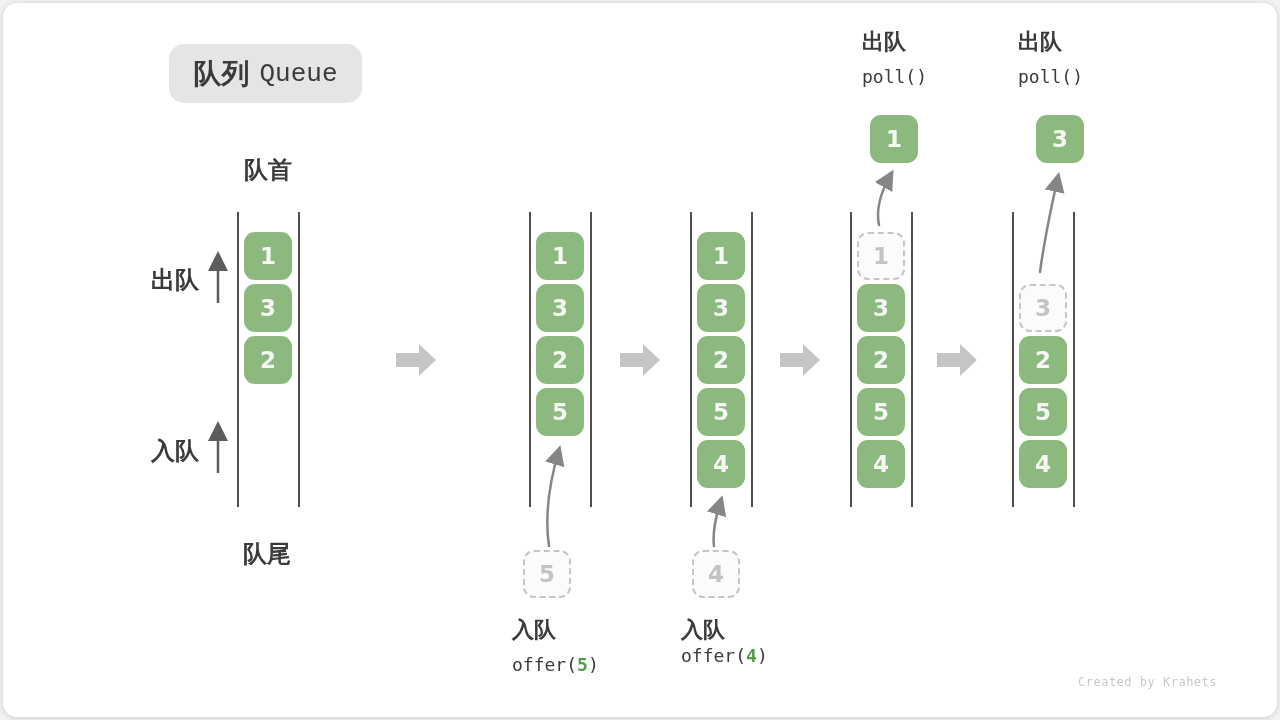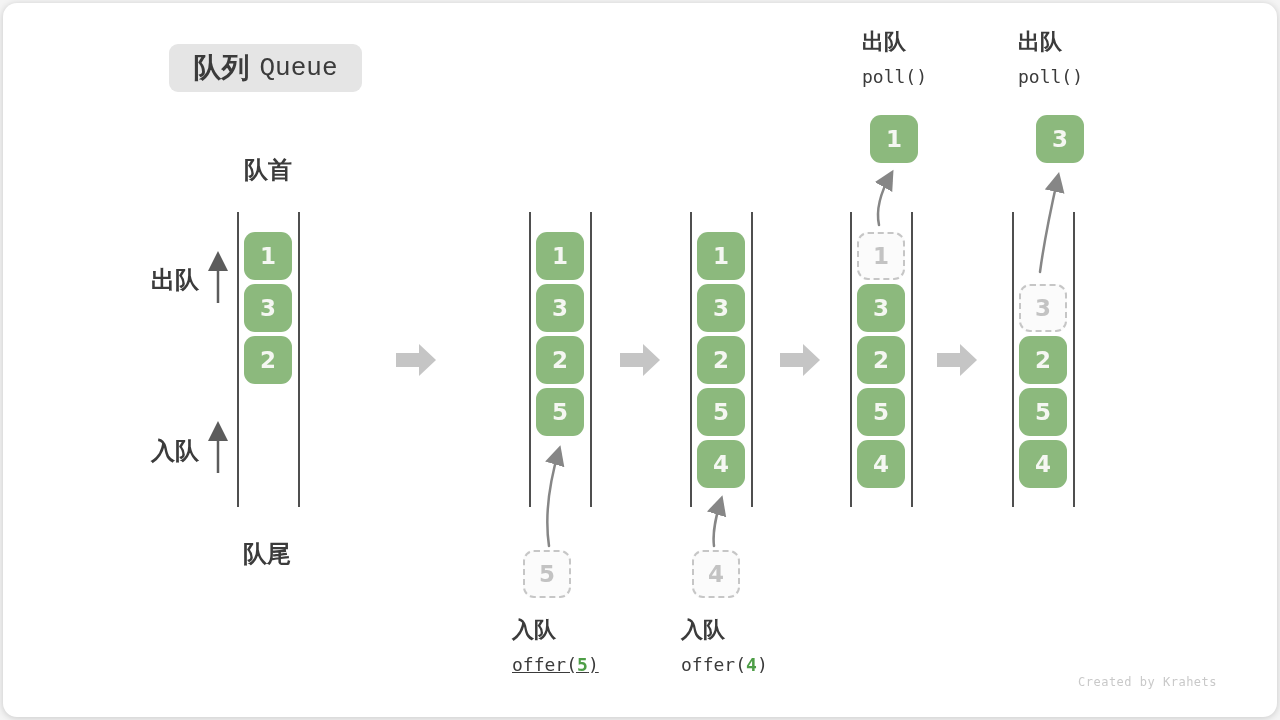--- a/index.html
+++ b/index.html
@@ -1,22 +1,22 @@
 <!DOCTYPE html>
 <html style="--box-green: #8cb97d; --box-text: #f5f7f2; --ghost-border: #c6c6c6; --ghost-text: #c3c3c3; --wall: #4f4f4f; --text-dark: #3b3b3b; --code-green: #4e9e47; --badge-bg: #e5e5e5; --credit: #c9c9c9;"><head>
 <meta charset="utf-8">
 <style>
   * { margin: 0; padding: 0; box-sizing: border-box; }
   html,body { width: 1280px; height: 720px; background: #f4f4f4; font-family: "Liberation Sans", sans-serif; }
   #stage { position: absolute; left: 0; top: 0; width: 1280px; height: 720px; }
   #card { position: absolute; left: 3px; top: 3px; right: 3px; bottom: 3px;
           background: #ffffff; border-radius: 14px; box-shadow: 0 1px 7px rgba(0,0,0,0.18); }
   .abs { position: absolute; }
-  #badge { left: 169px; top: 44px; width: 193px; height: 48px; background: var(--badge-bg);
-           border-radius: 9px; display: flex; align-items: center; justify-content: center; gap: 10px; }
+  #badge { left: 169px; top: 44px; width: 193px; height: 59px; background: var(--badge-bg);
+           border-radius: 15px; display: flex; align-items: center; justify-content: center; gap: 10px; }
   #badge .zh { font-size: 28px; font-weight: 700; color: var(--text-dark); }
   #badge .en { font-size: 26px; font-family: Liberation Mono, monospace; color: var(--text-dark); }
   .cjk-label { font-size: 24px; font-weight: 700; color: var(--text-dark); white-space: nowrap; }
   .wall { width: 1.5px; background: var(--wall); top: 212px; height: 295px; }
   .itembox { width: 48px; height: 48px; border-radius: 11px; background: var(--box-green);
              color: var(--box-text); display: flex; align-items: center; justify-content: center;
              font-family: "DejaVu Sans", sans-serif; font-size: 23px; font-weight: 600; }
   .ghostbox { width: 48px; height: 48px; border-radius: 11px; background: #fbfbfb;
               border: 2px dashed var(--ghost-border); color: var(--ghost-text);
               display: flex; align-items: center; justify-content: center;
@@ -56,35 +56,35 @@
       <div>
         <div class="abs wall" style="left:529px; top:212px; height:295px;"></div>
         <div class="abs wall" style="left:590px; top:212px; height:295px;"></div>
         <div class="abs itembox" style="left:536px; top:232px;">1</div>
         <div class="abs itembox" style="left:536px; top:284px;">3</div>
         <div class="abs itembox" style="left:536px; top:336px;">2</div>
         <div class="abs itembox" style="left:536px; top:388px;">5</div>
         <div class="abs ghostbox" style="left:523px; top:550px;">5</div>
         <div class="abs" style="left:512px; top:615px;">
           <div class="oplabel">入队</div>
-          <div class="opcode" style="margin-top:9px;text-decoration:underline;"><span>offer(</span><span class="arg">5</span><span>)</span></div>
+          <div class="opcode" style="margin-top:9px;"><span>offer(</span><span class="arg">5</span><span>)</span></div>
         </div>
       </div>
       <div>
         <div class="abs wall" style="left:690px; top:212px; height:295px;"></div>
         <div class="abs wall" style="left:751px; top:212px; height:295px;"></div>
         <div class="abs itembox" style="left:697px; top:232px;">1</div>
         <div class="abs itembox" style="left:697px; top:284px;">3</div>
         <div class="abs itembox" style="left:697px; top:336px;">2</div>
         <div class="abs itembox" style="left:697px; top:388px;">5</div>
         <div class="abs itembox" style="left:697px; top:440px;">4</div>
         <div class="abs ghostbox" style="left:692px; top:550px;">4</div>
         <div class="abs" style="left:681px; top:615px;">
           <div class="oplabel">入队</div>
-          <div class="opcode" style="margin-top:9px;"><span>offer(</span><span class="arg">4</span><span>)</span></div>
+          <div class="opcode" style=""><span>offer(</span><span class="arg">4</span><span>)</span></div>
         </div>
       </div>
       <div>
         <div class="abs wall" style="left:850px; top:212px; height:295px;"></div>
         <div class="abs wall" style="left:911px; top:212px; height:295px;"></div>
         <div class="abs itembox" style="left:857px; top:284px;">3</div>
         <div class="abs itembox" style="left:857px; top:336px;">2</div>
         <div class="abs itembox" style="left:857px; top:388px;">5</div>
         <div class="abs itembox" style="left:857px; top:440px;">4</div>
         <div class="abs ghostbox" style="left:857px; top:232px;">1</div>

